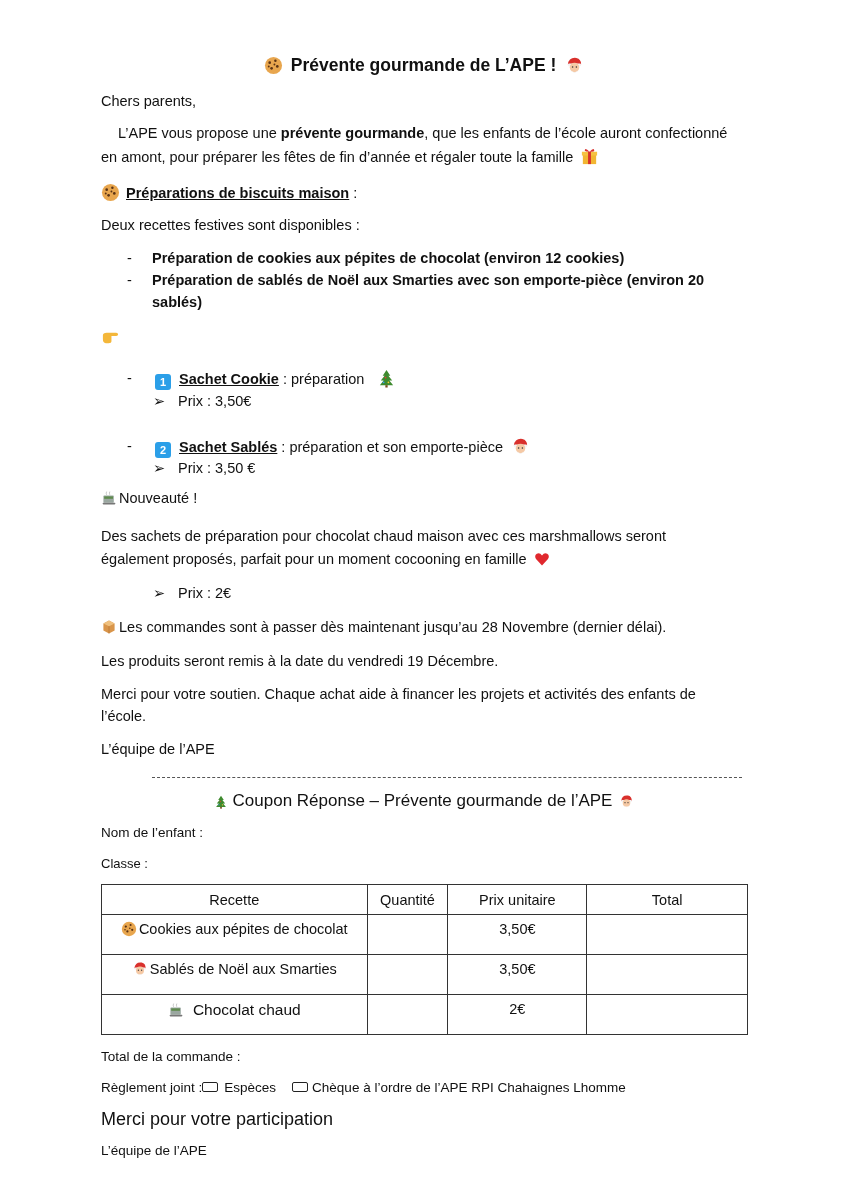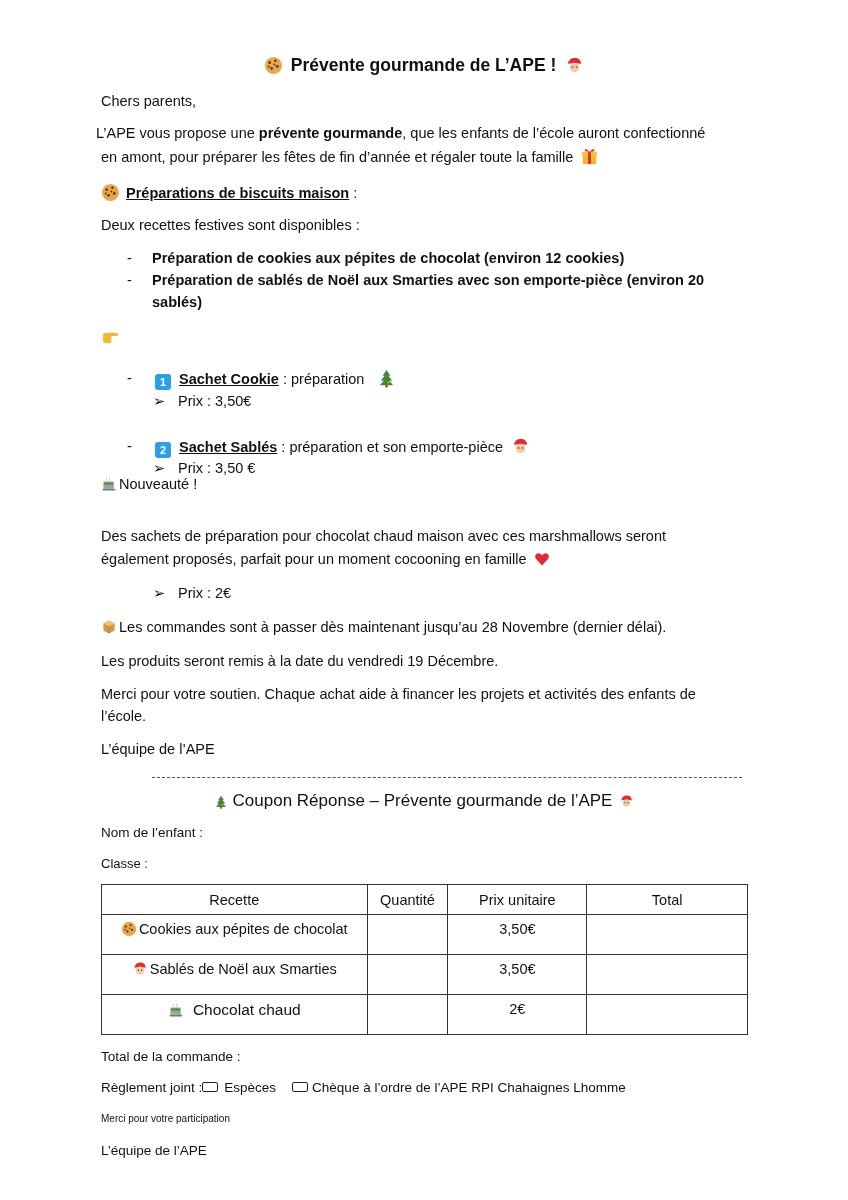--- a/index.html
+++ b/index.html
@@ -82,21 +82,21 @@
   <svg class="emoji" style="margin-right:8px">
       <use href="#i-cookie"></use>
     </svg><span>Prévente gourmande de L’APE !</span>
   <svg class="emoji" style="margin-left:4px">
       <use href="#i-santa"></use>
     </svg>
 </div>
 
 <div class="abs" style="left:101px; top:92px">Chers parents,</div>
 
-<div class="abs" style="left:96px; top:124px">
+<div class="abs" style="left:118px; top:124px">
   <span>L’APE vous propose une </span><b>prévente gourmande</b><span>, que les enfants de l’école auront confectionné</span>
 </div>
 <div class="abs" style="left:101px; top:147px">
   <span>en amont, pour préparer les fêtes de fin d’année et régaler toute la famille</span>
   <svg class="emoji" style="margin-left:3px">
       <use href="#i-gift"></use>
     </svg>
 </div>
 
 <div class="abs" style="left:101px; top:183px">
@@ -132,21 +132,21 @@
 <div class="dash abs" style="top:437px">-</div>
 <div class="abs" style="left:155px; top:437px">
   <span class="numbox">2</span><b><u>Sachet Sablés</u></b><span> : préparation et son emporte-pièce</span>
   <svg class="emoji" style="margin-left:4px">
       <use href="#i-santa"></use>
     </svg>
 </div>
 <div class="arrow abs" style="left:153px; top:459px">➢</div>
 <div class="abs" style="left:178px; top:459px">Prix : 3,50 €</div>
 
-<div class="abs" style="left:101px; top:475px">
+<div class="abs" style="left:101px; top:489px">
   <svg class="emoji em-sm" style="margin-right:2px">
       <use href="#i-cup"></use>
     </svg><span>Nouveauté !</span>
 </div>
 <div class="abs" style="left:101px; top:527px">Des sachets de préparation pour chocolat chaud maison avec ces marshmallows seront</div>
 <div class="abs" style="left:101px; top:550px">
   <span>également proposés, parfait pour un moment cocooning en famille</span>
   <svg class="emoji em-sm" style="margin-left:3px">
       <use href="#i-heart"></use>
     </svg>
@@ -215,14 +215,14 @@
     <td class="price">2€</td>
     <td></td>
   </tr>
 </tbody>
   </table>
 
 <div class="abs" style="left:101px; top:1048px; font-size:13.5px">Total de la commande :</div>
 <div class="abs" style="left:101px; top:1079px; font-size:13.5px">
   <span style="">Règlement joint :</span><span class="chk"></span><span style="margin-right:16px">Espèces</span><span class="chk" style="margin-right:4px"></span><span>Chèque à l’ordre de l’APE RPI Chahaignes Lhomme</span>
 </div>
-<div class="abs" style="left:101px; top:1110px; font-size:10px">Merci pour votre participation</div>
+<div class="abs" style="left:101px; top:1110px; font-size:18px">Merci pour votre participation</div>
 <div class="abs" style="left:101px; top:1142px; font-size:13.5px">L’équipe de l’APE</div>
 
 </body></html>

